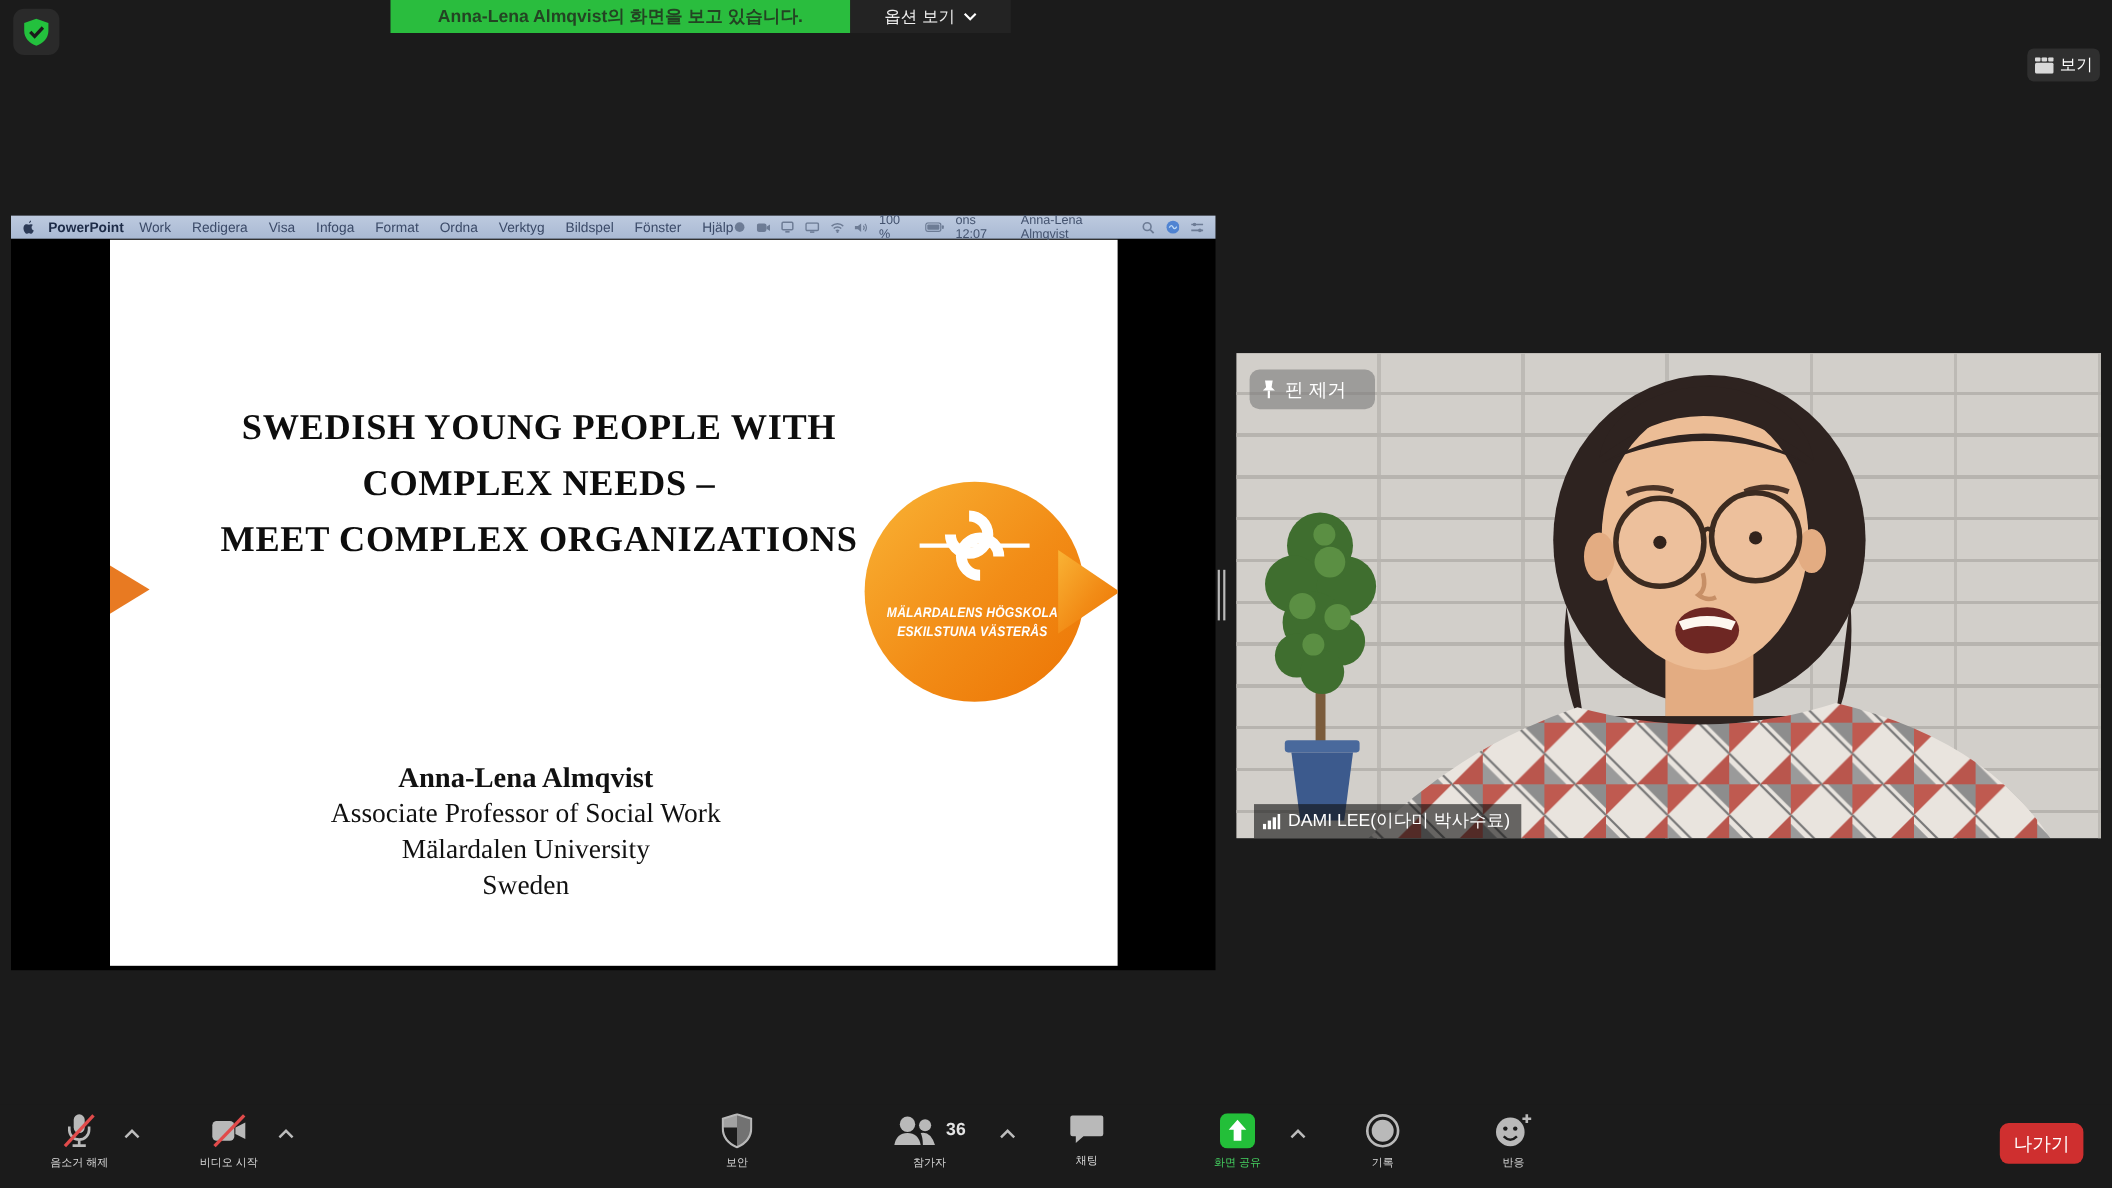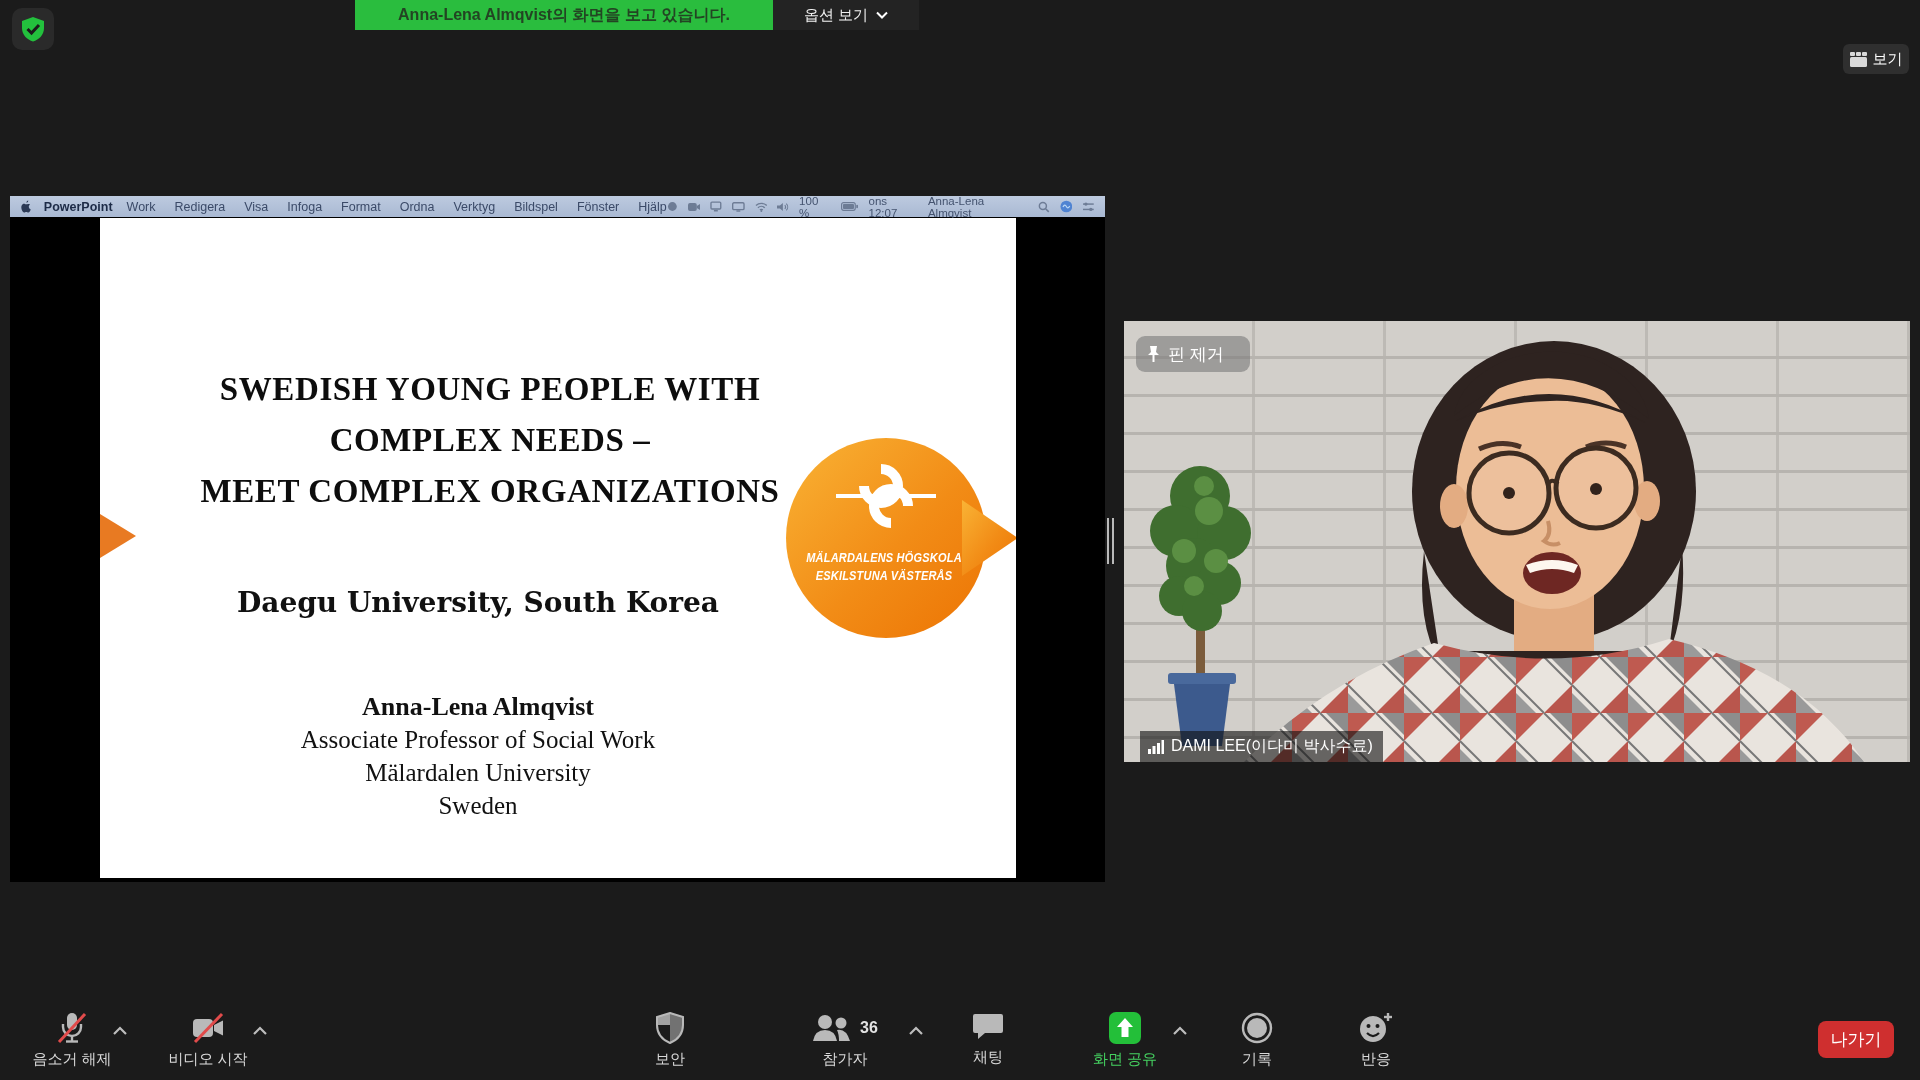--- a/index.html
+++ b/index.html
@@ -58,21 +58,21 @@
                background:rgba(125,125,125,.62); border-radius:9px; color:#fff; font-size:17px;
                display:flex; align-items:center; gap:7px; cursor:pointer; }
   #name-tag { position:absolute; left:0; bottom:0; height:31px; padding:0 10px 0 8px;
               background:rgba(15,15,15,.6); color:#fff; font-size:16px;
               display:flex; align-items:center; gap:7px;margin-left:16px; }
 
   
   #toolbar { left:0; top:1004px; width:1920px; height:76px; background:#1b1b1b; }
   .tb-item { position:absolute; top:8px; width:120px; transform:translateX(-50%);
              display:flex; flex-direction:column; align-items:center; gap:6px; cursor:pointer; }
-  .tb-item .lbl { font-size:15px; color:#d9d9d9; white-space:nowrap; }
+  .tb-item .lbl { font-size:10px; color:#d9d9d9; white-space:nowrap; }
   .tb-item.active .lbl { color:#45d160; }
   .tb-caret { position:absolute; top:22px; cursor:pointer; }
   .tb-count { font-size:16px; font-weight:bold; color:#e3e3e3; }
   #leave-btn { position:absolute; left:1818px; top:17px; width:76px; height:37px; background:#cf2f2f;
                border:none; border-radius:8px; color:#ffffff; font-size:17px; cursor:pointer;
                font-family:inherit; }
   .iconrow { display:flex; align-items:center; gap:8px; height:32px; }
 </style>
 </head>
 <body>
@@ -199,21 +199,20 @@
           <line x1="52" y1="62" x2="152" y2="62" stroke-width="4"></line>
         </g>
       </svg>
       <div class="mdh-text">
         <div>MÄLARDALENS HÖGSKOLA</div>
         <div>ESKILSTUNA VÄSTERÅS</div>
       </div>
     </div>
 
     <div class="slide-venue">
-      <div>Daegu University, South Korea</div>
     </div>
 
     <div class="slide-author">
       <div class="name">Anna-Lena Almqvist</div>
       <div>Associate Professor of Social Work</div>
       <div>Mälardalen University</div>
       <div>Sweden</div>
     </div>
   </div>
 </div>

